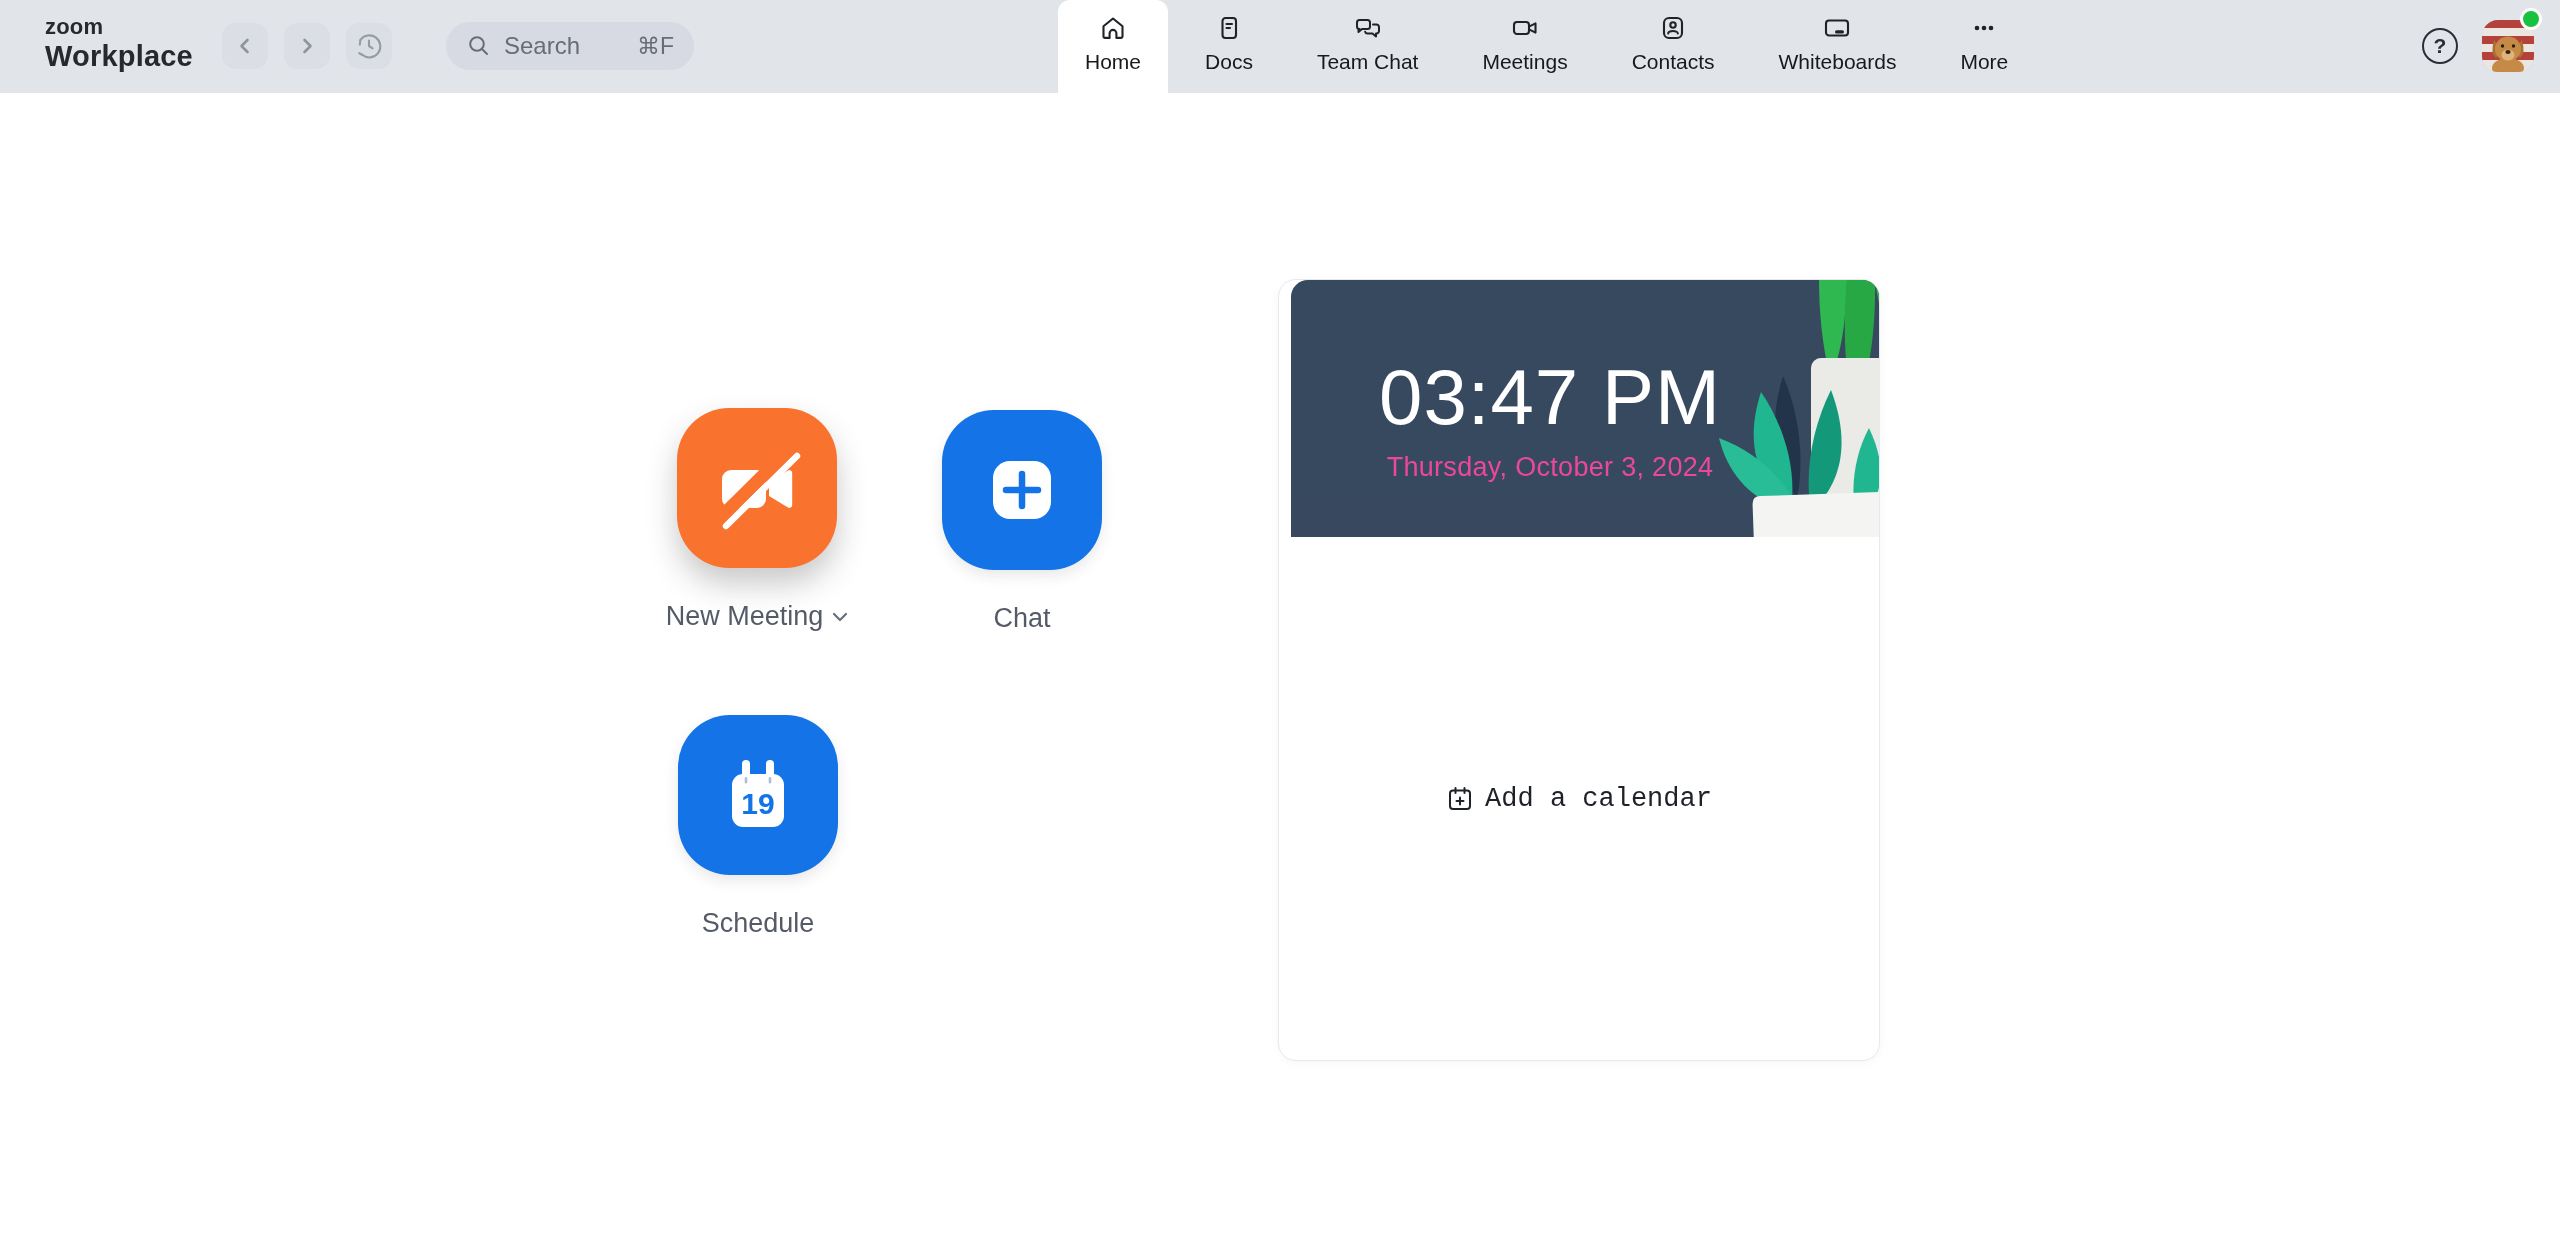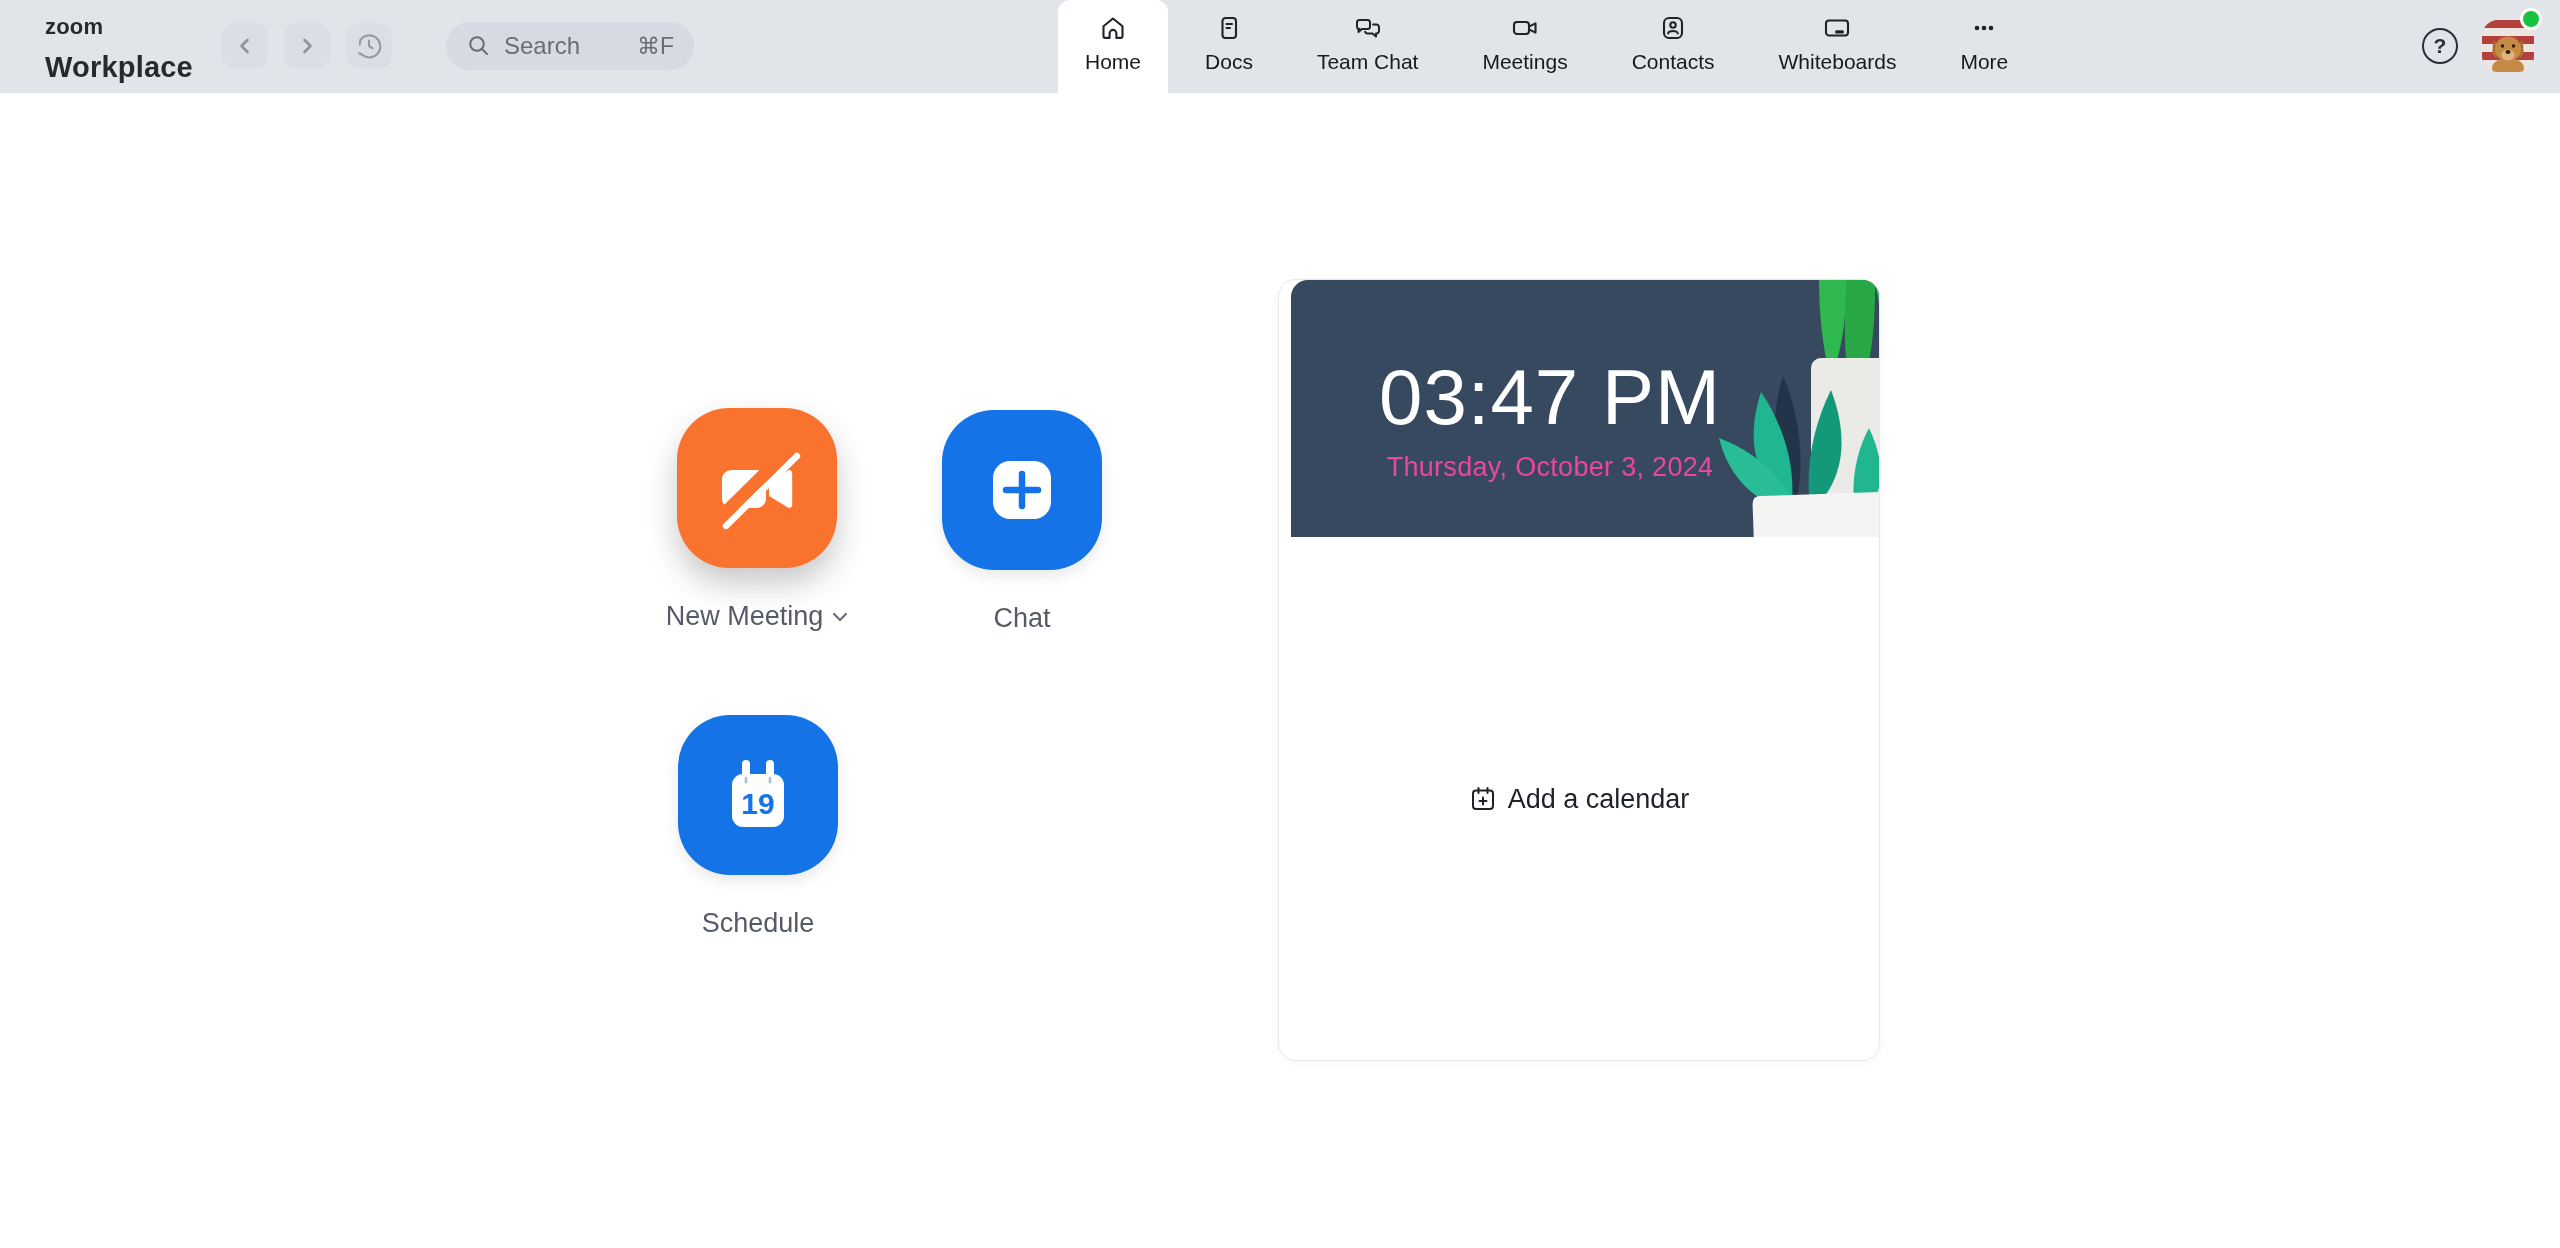--- a/index.html
+++ b/index.html
@@ -10,21 +10,21 @@
     -webkit-font-smoothing:antialiased;
   }
 
   
   .topbar {
     position:absolute; top:0; left:0; width:2560px; height:93px;
     background:#e1e4e8;
   }
   .logo { position:absolute; left:45px; top:16px; line-height:1; color:#26292e; cursor:default; }
   .logo .logo-top { display:block; font-size:22px; font-weight:700; letter-spacing:.2px; }
-  .logo .logo-bottom { display:block; font-size:29px; font-weight:600; margin-top:15px; letter-spacing:.2px; }
+  .logo .logo-bottom { display:block; font-size:29px; font-weight:600; margin-top:4px; letter-spacing:.2px; }
 
   .navbtns { position:absolute; left:222px; top:23px; display:flex; gap:16px; }
   .navbtn {
     width:46px; height:46px; border-radius:14px; background:#dbdee4;
     display:flex; align-items:center; justify-content:center; cursor:default;
   }
 
   .search {
     position:absolute; left:446px; top:22px; width:248px; height:48px;
     border-radius:24px; background:#d7dae2; display:flex; align-items:center;
@@ -91,21 +91,21 @@
   }
   .hero-time {
     position:absolute; top:72px; left:0; right:70px; text-align:center;
     font-size:78px; font-weight:500; color:#ffffff; letter-spacing:1px;
   }
   .hero-date {
     position:absolute; top:172px; left:0; right:70px; text-align:center;
     font-size:27px; color:#ec4899; letter-spacing:.3px;
   }
   .card-body {
-    height:524px; display:flex; align-items:center; justify-content:center;
+    height:524px; display:flex; align-items:center; justify-content:center;font-family:Liberation Mono, monospace;
   }
   .addcal {
     display:flex; align-items:center; gap:11px; font-size:27px; color:#1e2228; cursor:pointer;
   }
 </style>
 </head>
 <body>
 
 <div class="topbar">
 

